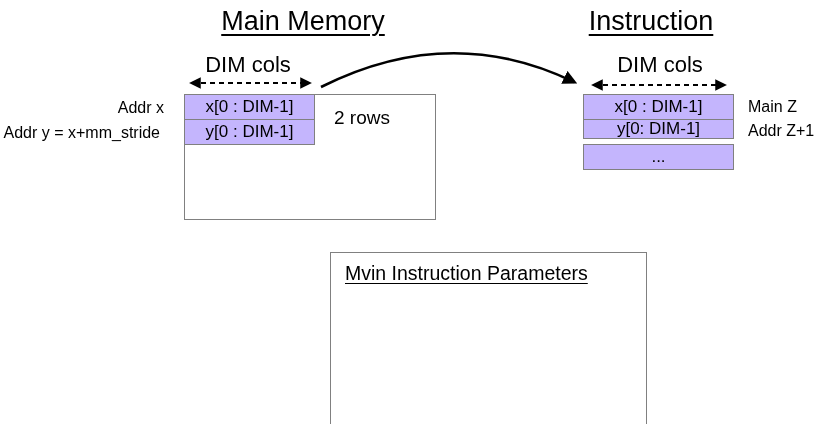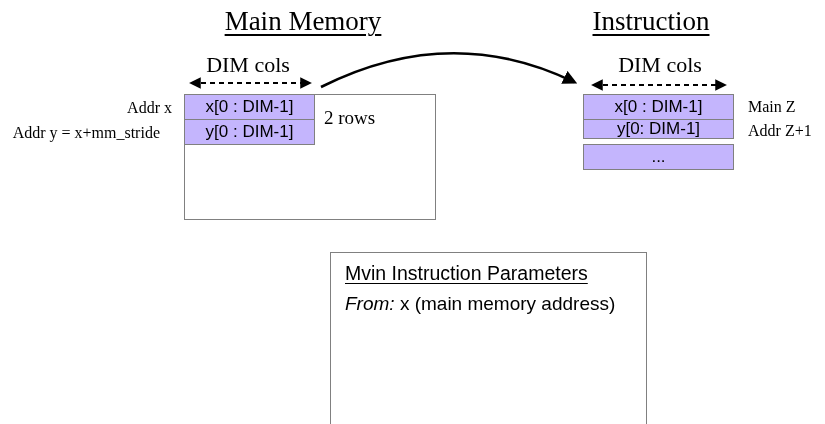--- a/index.html
+++ b/index.html
@@ -1,21 +1,21 @@
 <!DOCTYPE html>
 <html><head>
 <meta charset="utf-8">
 <style>
   html,body{margin:0;padding:0;background:#fff;}
   .canvas{
     position:relative;width:825px;height:424px;background:var(--bg,#ffffff);
     font-family:"Liberation Sans",sans-serif;color:var(--ink,#000000);overflow:hidden;
   }
   .abs{position:absolute;}
-  .nowrap{white-space:nowrap;font-family:Liberation Serif, serif;}
+  .nowrap{white-space:nowrap;}
   .cx{transform:translateX(-50%);}
   .mem-title{font-size:27px;font-weight:400;text-decoration:underline;text-underline-offset:4px;text-decoration-thickness:2px;}
   .cols-label{font-size:22px;}
   .cell{
     position:absolute;border:1.5px solid var(--box,#808080);box-sizing:border-box;background:#c4b5fd;
     display:flex;align-items:center;justify-content:center;font-size:17px;text-align:right;
   }
   .outerbox{position:absolute;border:1.5px solid var(--box,#808080);box-sizing:border-box;background:#fff;}
   .addr-label{font-size:16px;}
   .rows-count{font-size:19px;}
@@ -50,33 +50,32 @@
     <path d="M 321 87 Q 450 22 574 82" fill="none" stroke="#000" stroke-width="2.6" marker-end="url(#ahBig)"></path>
   </svg>
 
   <div class="abs cx mem-title nowrap" style="left:303px;top:6px;">Main Memory</div>
   <div class="abs cx cols-label nowrap" style="left:248px;top:52px;">DIM cols</div>
 
   <div class="outerbox" style="left:184px;top:94px;width:252px;height:126px;"></div>
   <div class="cell" style="left:184px;top:94px;width:131px;height:26px;">x[0 : DIM-1]</div>
   <div class="cell" style="left:184px;top:119px;width:131px;height:26px;">y[0 : DIM-1]</div>
 
-  <div class="abs rows-count nowrap" style="left:324px;top:107px;">2 rows</div>
+  <div class="abs rows-count nowrap" style="left:334px;top:107px;">2 rows</div>
 
-  <div class="abs addr-label nowrap" style="left:12px;top:99px;width:160px;text-align:right;">Addr x</div>
+  <div class="abs addr-label nowrap" style="left:4px;top:99px;width:160px;text-align:right;">Addr x</div>
   <div class="abs addr-label nowrap" style="left:0;top:124px;width:160px;text-align:right;">Addr y = x+mm_stride</div>
 
   <div class="abs cx mem-title nowrap" style="left:651px;top:6px;">Instruction</div>
   <div class="abs cx cols-label nowrap" style="left:660px;top:52px;">DIM cols</div>
 
   <div class="cell" style="left:583px;top:94px;width:151px;height:26px;">x[0 : DIM-1]</div>
   <div class="cell" style="left:583px;top:119px;width:151px;height:20px;">y[0: DIM-1]</div>
   <div class="cell" style="left:583px;top:144px;width:151px;height:26px;">...</div>
 
   <div class="abs addr-label nowrap" style="left:748px;top:98px;">Main Z</div>
   <div class="abs addr-label nowrap" style="left:748px;top:122px;">Addr Z+1</div>
 
   <div class="params">
     <div class="ptitle">Mvin Instruction Parameters</div>
-    <div class="pline"><span class="plbl">From:</span> <span class="pval">x (main memory address)</span></div>
   </div>
 
 </div>
 
 </body></html>

